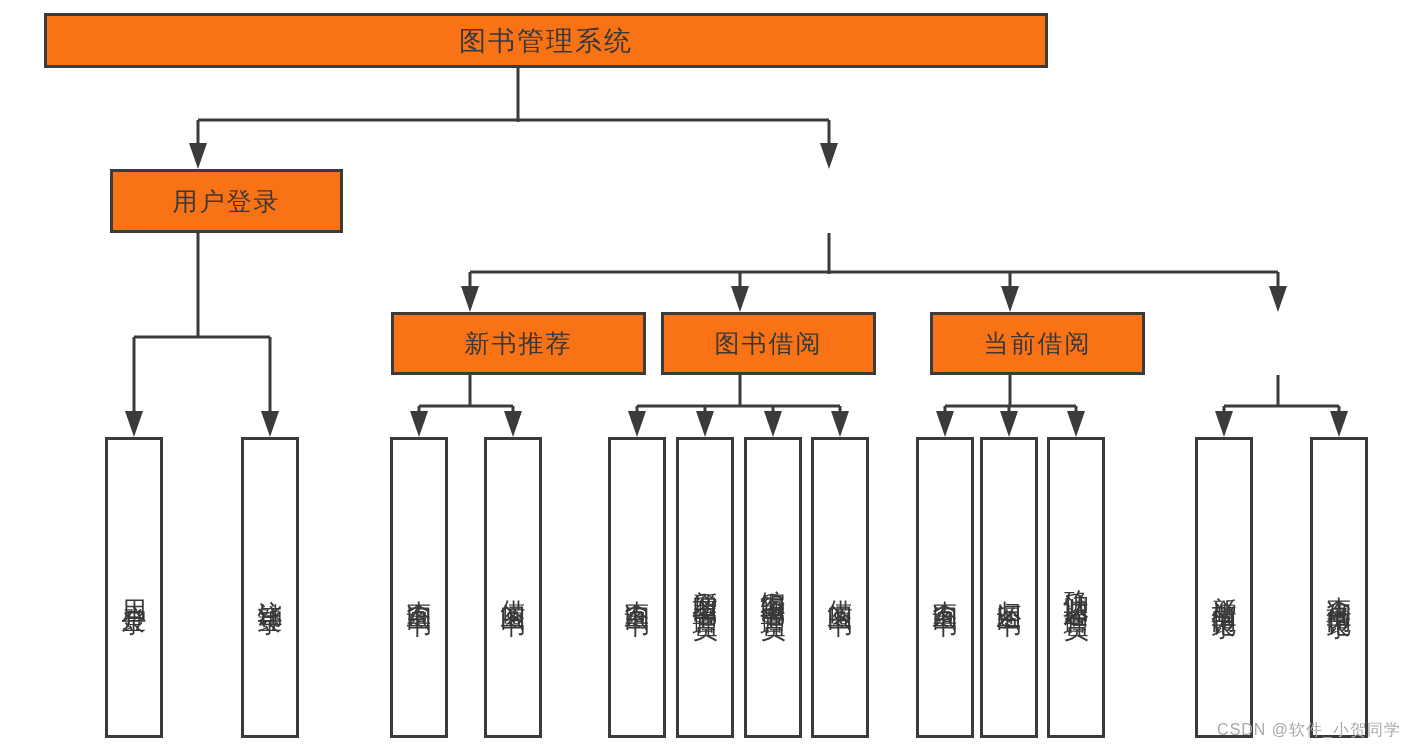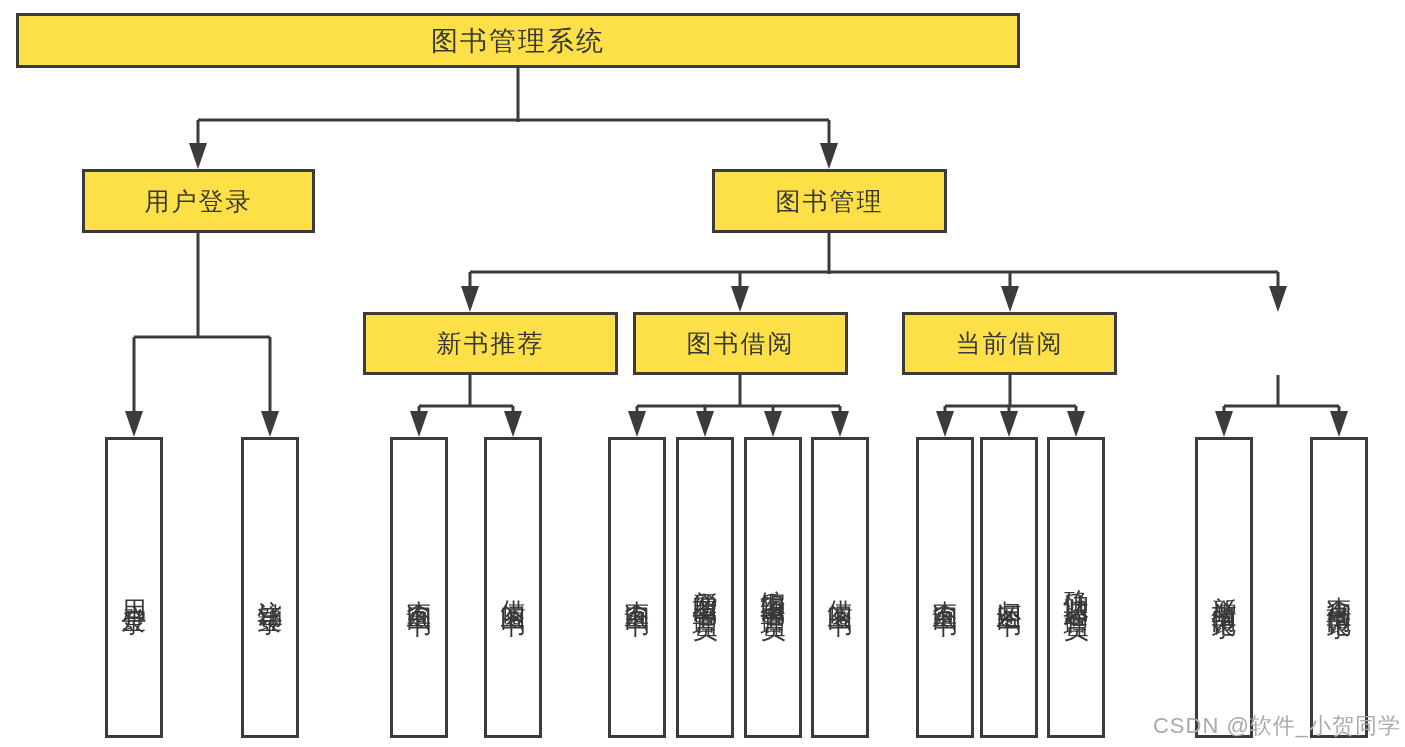--- a/index.html
+++ b/index.html
@@ -14,54 +14,53 @@
     width:1405px;height:747px;
     background:var(--background);
     font-family:"Liberation Sans","DejaVu Sans",sans-serif;
     overflow:hidden;
   }
   svg.connectors{position:absolute;left:0;top:0;width:1405px;height:747px;}
   .ln{stroke:var(--line);stroke-width:3;fill:none;}
   .ar{fill:var(--line);stroke:none;}
   .hbox{
     position:absolute;box-sizing:border-box;
-    background:#fde047;border:3px solid var(--line);
+    background:#f97316;border:3px solid var(--line);
     display:flex;align-items:center;justify-content:center;
-    color:var(--text);font-size:25px;letter-spacing:2px;white-space:nowrap;
+    color:var(--text);font-size:25px;letter-spacing:2px;white-space:nowrap;margin-left:28px;
   }
   .hbox.root{font-size:27px;}
   .vbox{
     position:absolute;box-sizing:border-box;
     top:437px;width:58px;height:301px;
     background:#fff;border:3px solid var(--line);
     display:flex;align-items:center;justify-content:center;
     writing-mode:vertical-rl;
     color:var(--text);font-size:25px;letter-spacing:4px;
     line-height:1;
   }
   .watermark{
     position:absolute;right:4px;bottom:6px;
-    color:var(--watermark);font-size:22px;letter-spacing:1px;
+    color:var(--watermark);font-size:16px;letter-spacing:1px;
     white-space:nowrap;pointer-events:none;
   }
 </style>
 </head>
 <body>
 
 <div class="canvas">
 
   <svg class="connectors" viewBox="0 0 1405 747" aria-hidden="true">
     <path class="ln" d="M518 68V122 M198 120H829 M198 120V148 M829 120V148 M198 233V338 M134 337H270 M134 337V416 M270 337V416 M829 233V274 M470 272H1278 M470 272V291 M740 272V291 M1010 272V291 M1278 272V291 M470 375V407 M419 406H513 M419 406V416 M513 406V416 M740 375V407 M637 406H840 M637 406V416 M705 406V416 M773 406V416 M840 406V416 M1010 375V407 M945 406H1076 M945 406V416 M1009 406V416 M1076 406V416 M1278 375V407 M1224 406H1339 M1224 406V416 M1339 406V416"></path>
     <path class="ar" d="M189 143L207 143L198 169Z M820 143L838 143L829 169Z M461 286L479 286L470 312Z M731 286L749 286L740 312Z M1001 286L1019 286L1010 312Z M1269 286L1287 286L1278 312Z M125 411L143 411L134 437Z M261 411L279 411L270 437Z M410 411L428 411L419 437Z M504 411L522 411L513 437Z M628 411L646 411L637 437Z M696 411L714 411L705 437Z M764 411L782 411L773 437Z M831 411L849 411L840 437Z M936 411L954 411L945 437Z M1000 411L1018 411L1009 437Z M1067 411L1085 411L1076 437Z M1215 411L1233 411L1224 437Z M1330 411L1348 411L1339 437Z"></path>
   </svg>
 
   <div class="hbox root" style="left:16px;top:13px;width:1004px;height:55px">图书管理系统</div>
 
   <div class="hbox" style="left:82px;top:169px;width:233px;height:64px">用户登录</div>
-  <div class="hbox" style="left:712px;top:169px;width:235px;height:64px">图书管理</div>
 
   <div class="hbox" style="left:363px;top:312px;width:255px;height:63px">新书推荐</div>
   <div class="hbox" style="left:902px;top:312px;width:215px;height:63px">当前借阅</div>
   <div class="hbox" style="left:633px;top:312px;width:215px;height:63px">图书借阅</div>
 
   <div class="vbox" style="left:105px">用户登录</div>
   <div class="vbox" style="left:241px">注销登录</div>
 
   <div class="vbox" style="left:390px">查询图书</div>
   <div class="vbox" style="left:484px">借阅图书</div>

